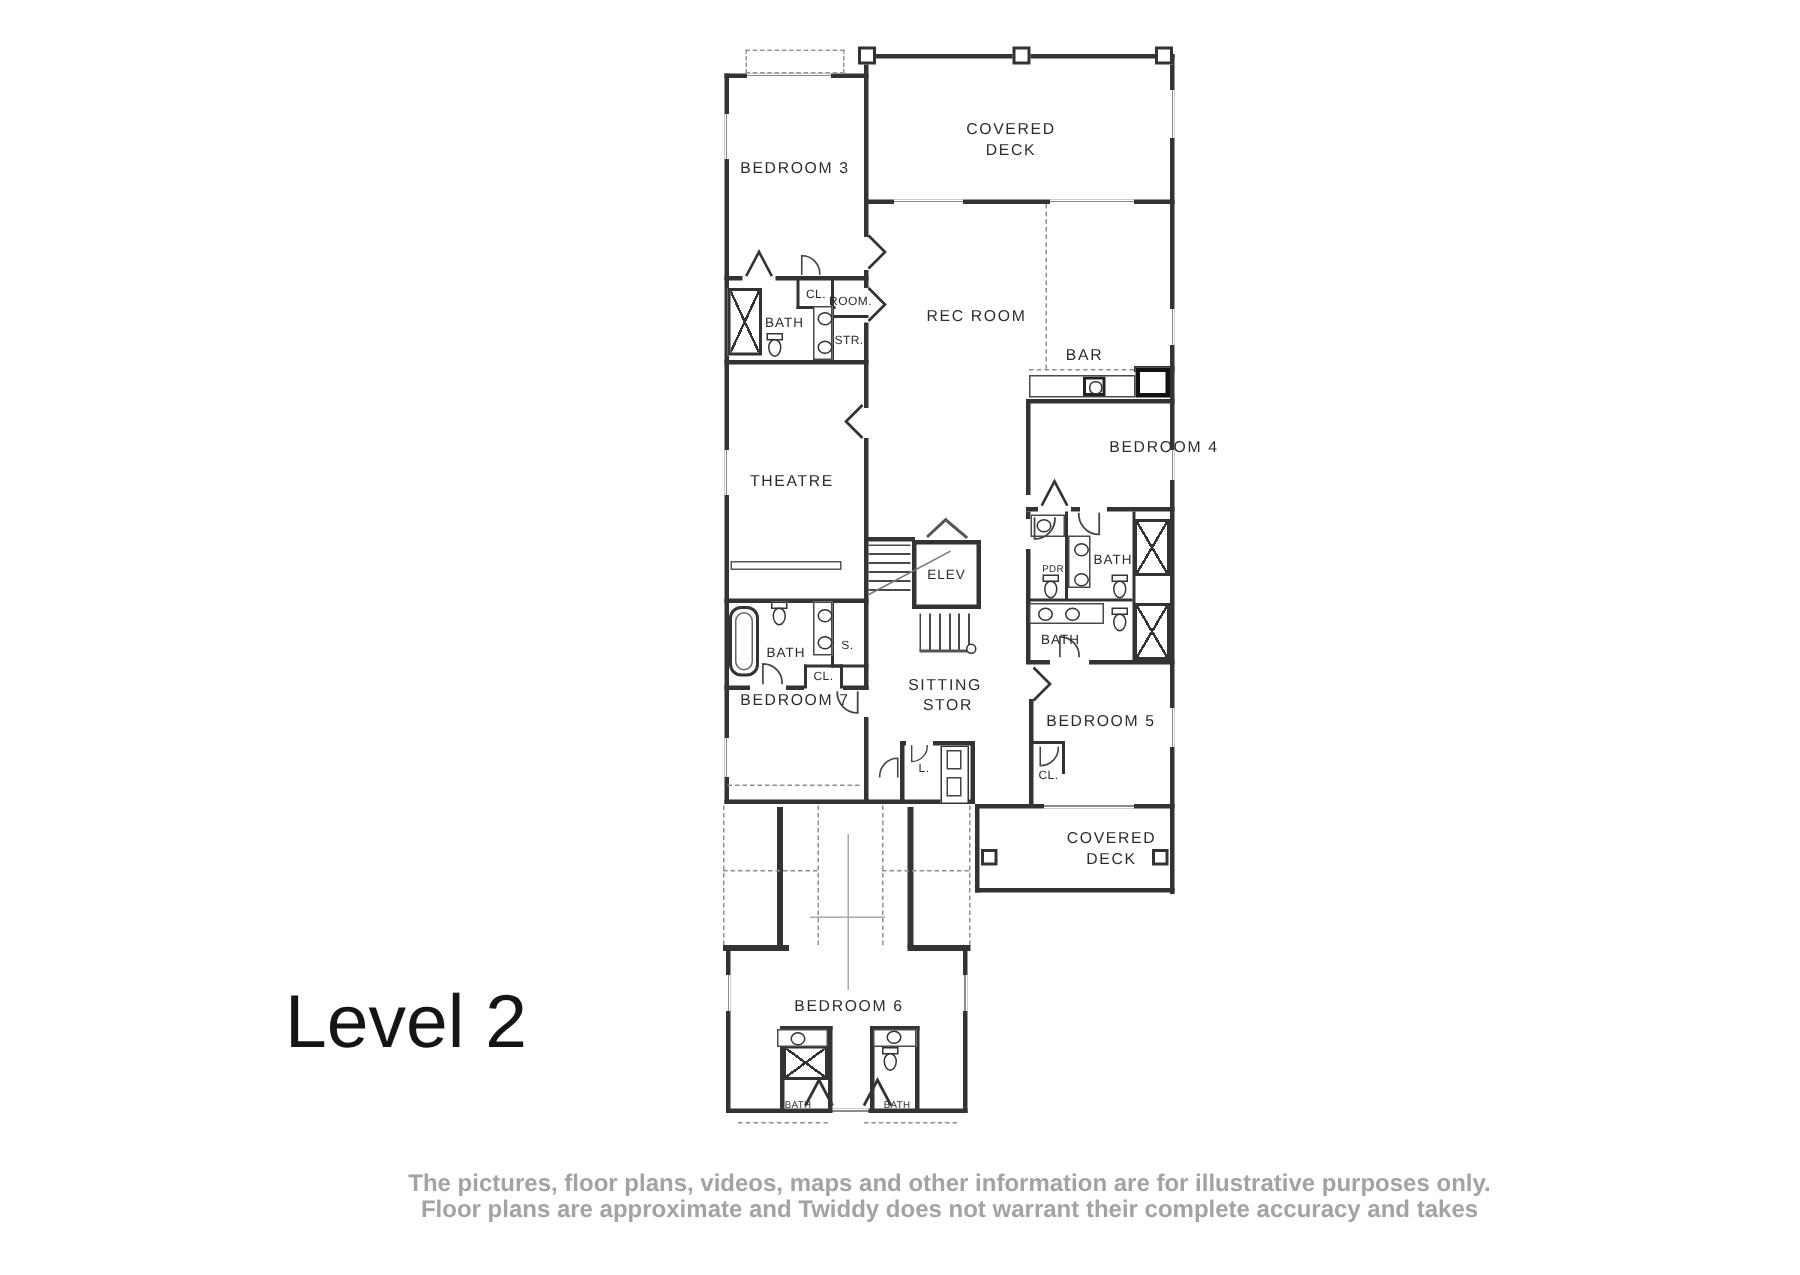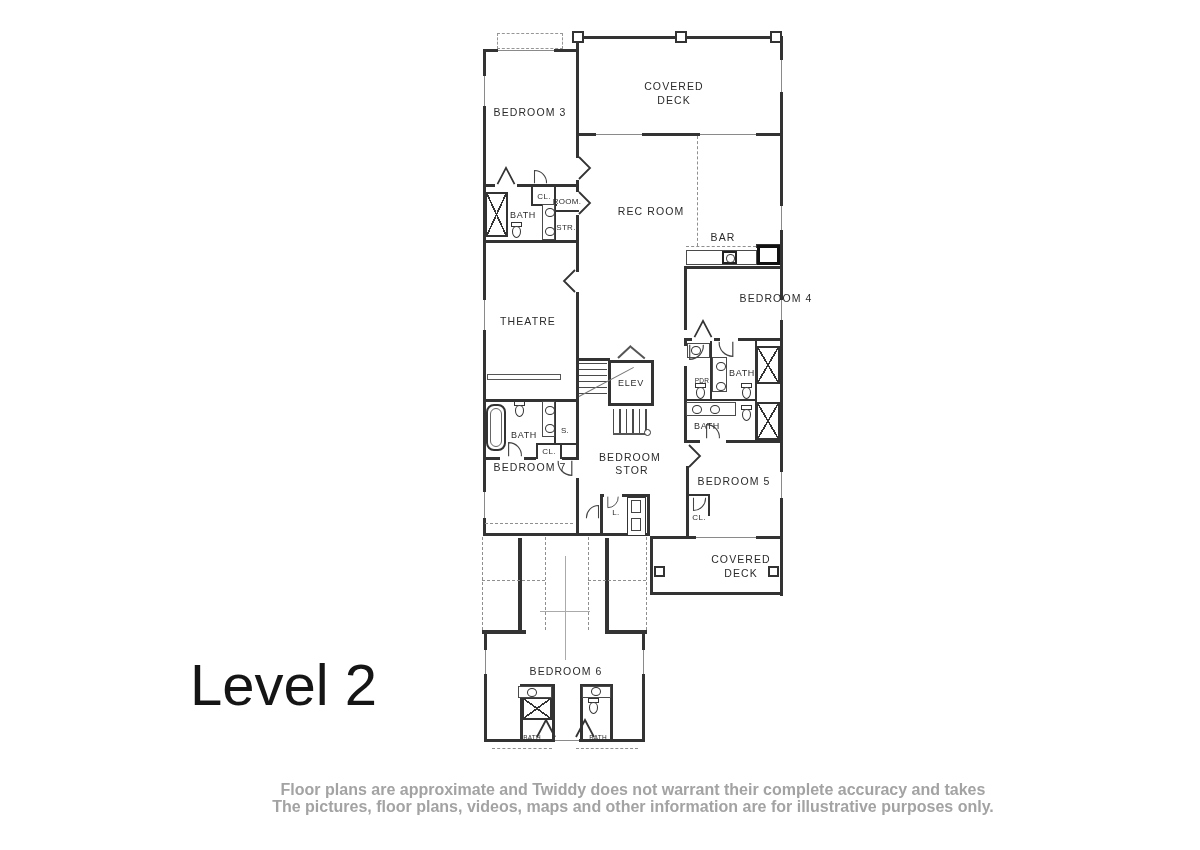--- a/index.html
+++ b/index.html
@@ -28,21 +28,21 @@
   .washer>div{position:absolute;left:3px;width:10px;height:13px;border:1.2px solid #444;box-sizing:border-box}
   .treadsH{position:absolute;background:repeating-linear-gradient(to bottom,#4a4a4a 0 1.2px,transparent 1.2px 6px)}
   .treadsV{position:absolute;background:repeating-linear-gradient(to right,#4a4a4a 0 1.2px,transparent 1.2px 6.5px)}
   .elev{position:absolute;border:3px solid #333;box-sizing:border-box;background:#fff}
   .knob{position:absolute;border:1.5px solid #333;border-radius:50%;box-sizing:border-box;background:#fff}
   svg.door{position:absolute;overflow:visible}
   .screen{position:absolute;border:1px solid #555;background:#fff;box-sizing:border-box}
   .fridge{position:absolute;border:3px solid #111;background:#fff;box-sizing:border-box}
   .barsink{position:absolute;border:2px solid #222;background:#fff;box-sizing:border-box}
   .barsink:after{content:"";position:absolute;left:2px;top:1px;width:7px;height:7px;border:1.2px solid #333;border-radius:45%}
-  .title{position:absolute;left:190px;top:656px;font-size:58px;line-height:1;color:#151515}
+  .title{position:absolute;left:190px;top:656px;font-size:50px;line-height:1;color:#151515}
   .disc{position:absolute;left:133px;top:781px;width:1000px;text-align:center;font-weight:bold;font-size:16px;line-height:17.2px;color:#a3a3a3}
 </style>
 </head>
 <body>
 
 <div class="page">
 
   <div class="plan">
 
     <div id="walls">
@@ -269,32 +269,32 @@
     <div class="lbl sm" style="left:566px;top:227px">STR.</div>
     <div class="lbl" style="left:528px;top:321px">THEATRE</div>
     <div class="lbl" style="left:776px;top:298px">BEDROOM 4</div>
     <div class="lbl md" style="left:631px;top:383px">ELEV</div>
     <div class="lbl xs" style="left:702px;top:380px">PDR</div>
     <div class="lbl md" style="left:742px;top:373px">BATH</div>
     <div class="lbl md" style="left:707px;top:426px">BATH</div>
     <div class="lbl md" style="left:524px;top:435px">BATH</div>
     <div class="lbl sm" style="left:565px;top:430px">S.</div>
     <div class="lbl sm" style="left:549px;top:451px">CL.</div>
-    <div class="lbl" style="left:630px;top:457px">BEDROOM</div>
+    <div class="lbl" style="left:630px;top:457px">SITTING</div>
     <div class="lbl" style="left:632px;top:470px">STOR</div>
     <div class="lbl" style="left:530px;top:467px">BEDROOM 7</div>
     <div class="lbl sm" style="left:616px;top:512px">L.</div>
     <div class="lbl" style="left:734px;top:481px">BEDROOM 5</div>
     <div class="lbl sm" style="left:699px;top:517px">CL.</div>
     <div class="lbl" style="left:741px;top:559px">COVERED</div>
     <div class="lbl" style="left:741px;top:573px">DECK</div>
     <div class="lbl" style="left:566px;top:671px">BEDROOM 6</div>
     <div class="lbl xs" style="left:532px;top:737px">BATH</div>
     <div class="lbl xs" style="left:598px;top:737px">BATH</div>
   </div>
 
   <div class="title">Level 2</div>
 
   <div class="disc">
+    <div>The pictures, floor plans, videos, maps and other information are for illustrative purposes only.</div>
     <div>Floor plans are approximate and Twiddy does not warrant their complete accuracy and takes</div>
-    <div>The pictures, floor plans, videos, maps and other information are for illustrative purposes only.</div>
   </div>
 </div>
 
 </body></html>

